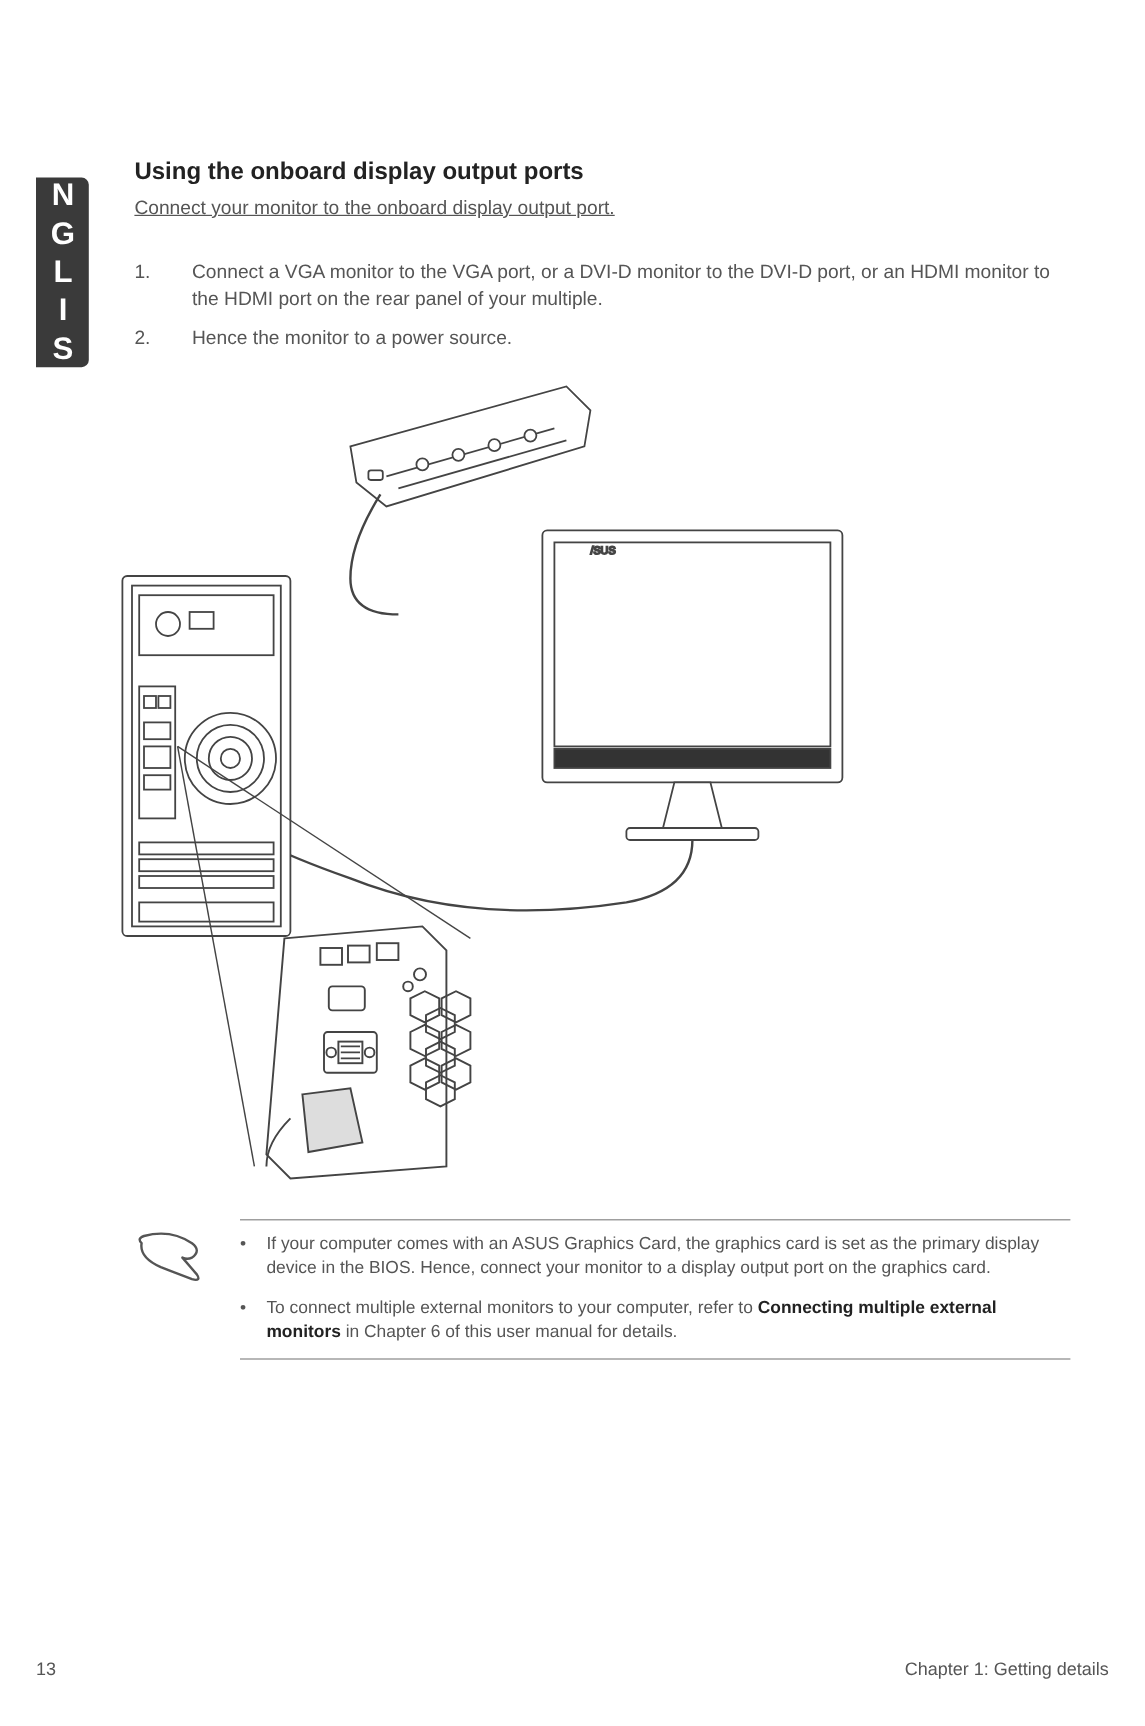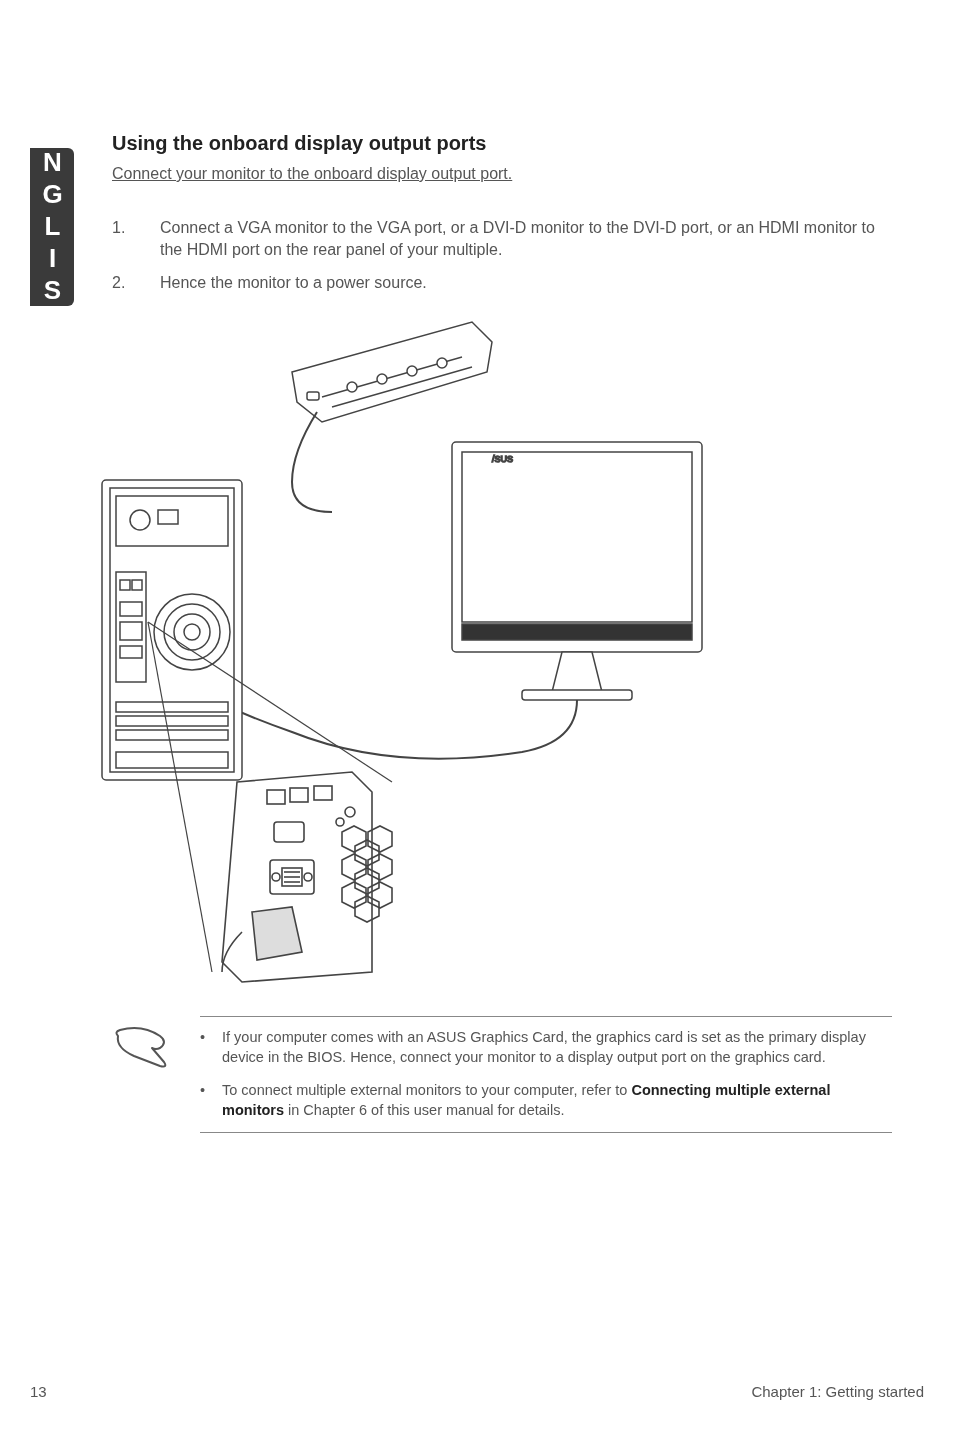--- a/index.html
+++ b/index.html
@@ -267,14 +267,14 @@
           <span class="ntxt"><span>To connect multiple external monitors to your computer, refer to </span><b>Connecting multiple external monitors</b><span> in Chapter 6 of this user manual for details.</span></span>
         </li>
       </ul>
     </div>
   </div>
 
 </div>
 
 <div class="footer">
   <span>13</span>
-  <span>Chapter 1: Getting started</span>
+  <span>Chapter 1: Getting details</span>
 </div>
 
 </body></html>

